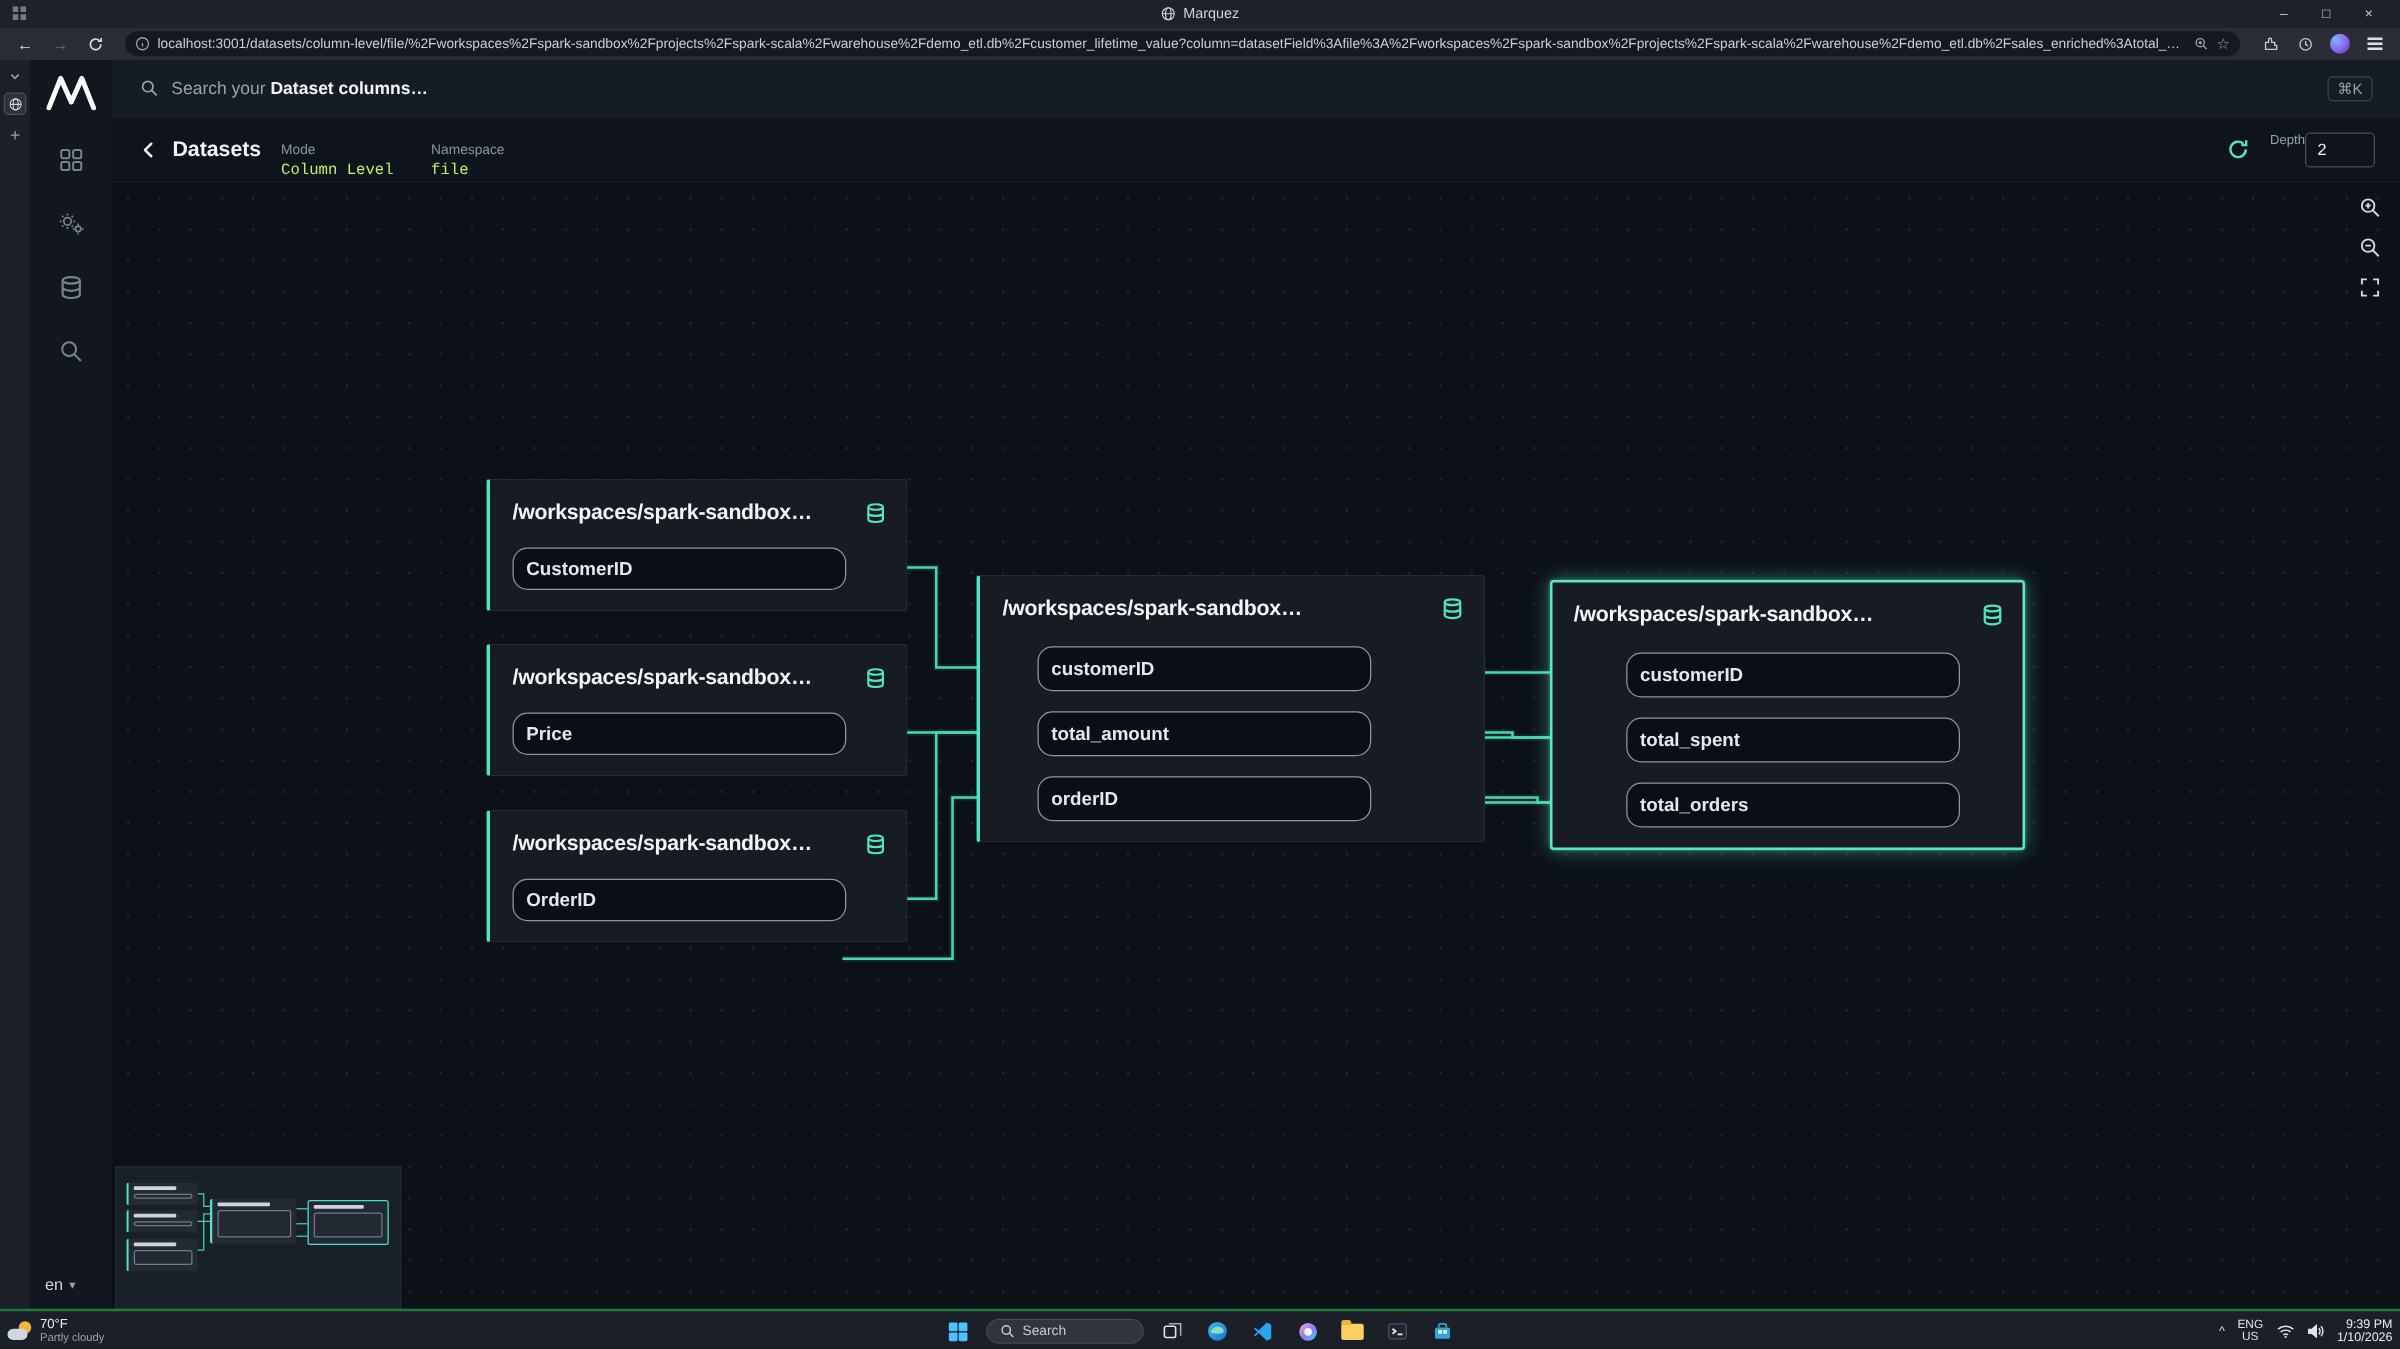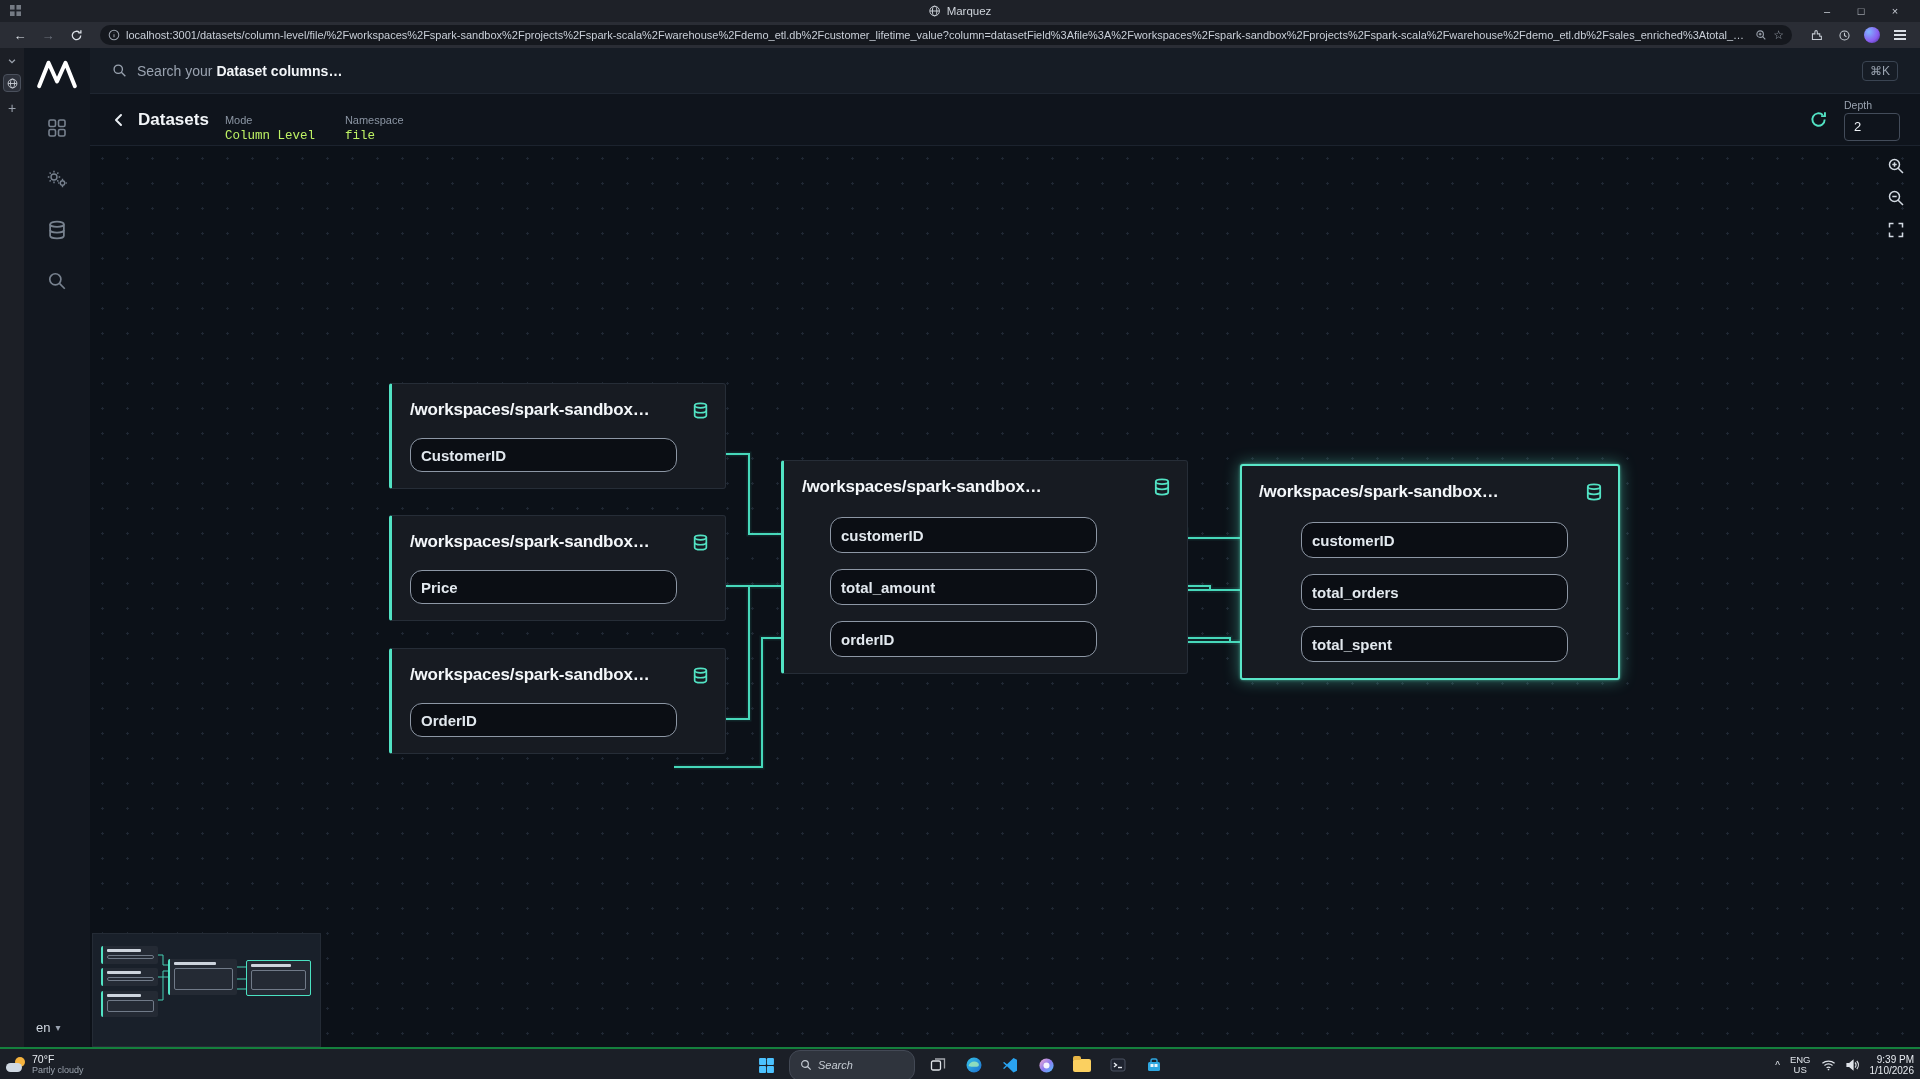--- a/index.html
+++ b/index.html
@@ -65,21 +65,21 @@
     padding:2px 7px; }
 
   
   .pagehead{ position:absolute; left:0; top:46px; width:1830px; height:52px; background:var(--pagehead);
     border-bottom:1px solid #1c232e; display:flex; align-items:center; padding:0 20px; }
   .ph-title{ color:#f2f5f8; font-size:17px; font-weight:bold; margin:0 16px 0 10px; }
   .field{ display:flex; flex-direction:column; justify-content:center; margin-right:30px; }
   .field .lab{ color:#8b95a3; font-size:11px; margin-bottom:3px;margin-top:18px; }
   .field .val{ color:#bef264; font-size:12.5px; font-family:var(--mono); }
   .ph-right{ margin-left:auto; display:flex; align-items:center; gap:16px; }
-  .depth{ display:flex; flex-direction:column; }
+  .depth{ display:flex; }
   .depth .lab{ color:#9aa3b0; font-size:10.5px; margin-bottom:2px; }
   .depth .box{ width:56px; height:28px; border:1px solid #434c5a; border-radius:4px; color:#eef2f6;
     font-size:13px; display:flex; align-items:center; padding-left:9px; }
 
   
   .canvas{ position:absolute; left:0; top:98px; width:1830px; height:901px; background-color:var(--canvas);
     background-image:radial-gradient(#1f2733 1px, transparent 1.3px); background-size:25px 25px; }
   .edges{ position:absolute; left:0; top:0; }
 
   .node{ position:absolute; background:var(--node); border:1px solid #262d37; border-left:3px solid var(--accent);
@@ -112,22 +112,22 @@
   
   .taskbar{ position:absolute; left:0; top:1047px; width:1920px; height:32px; background:#1b1f27;
     border-top:2px solid #15803d; color:#dfe3e9; }
   .tb-left{ position:absolute; left:6px; top:0; height:32px; display:flex; align-items:center; gap:6px; }
   .weather-txt{ display:flex; flex-direction:column; line-height:1.1; }
   .weather-txt .t1{ font-size:10.5px; color:#e8ecf1; }
   .weather-txt .t2{ font-size:9px; color:#9aa2ad; }
   .tb-mid{ position:absolute; left:50%; transform:translateX(-50%); height:32px; display:flex;
     align-items:center; gap:10px; }
   .tb-ic{ width:26px; height:26px; border-radius:5px; display:flex; align-items:center; justify-content:center; }
-  .tb-search{ height:31px; width:126px; background:#2f343d; border:1px solid #434955; border-radius:11px;
-    display:flex; align-items:center; gap:6px; padding:0 10px; color:#c6ccd4; font-size:11px;font-style:italic; }
+  .tb-search{ height:20px; width:126px; background:#2f343d; border:1px solid #434955; border-radius:11px;
+    display:flex; align-items:center; gap:6px; padding:0 10px; color:#c6ccd4; font-size:11px; }
   .tb-right{ position:absolute; right:6px; top:0; height:32px; display:flex; align-items:center; gap:10px; }
   .lang{ display:flex; flex-direction:column; align-items:center; line-height:1.05; font-size:9.5px; color:#dfe3e9; }
   .clock{ display:flex; flex-direction:column; align-items:flex-end; line-height:1.15; font-size:10px; color:#e8ecf1; }
   .tray-ic{ color:#dfe3e9; display:flex; align-items:center; justify-content:center; }
   .chev{ font-size:10px; color:#dfe3e9; }
 
   .sun-cloud{ position:relative; width:20px; height:18px; }
   .sun-cloud .sun{ position:absolute; left:9px; top:1px; width:10px; height:10px; border-radius:50%;
     background:#f4b23e; }
   .sun-cloud .cloud{ position:absolute; left:0; top:7px; width:16px; height:9px; border-radius:6px;
@@ -419,24 +419,24 @@
                 <ellipse cx="8" cy="3.4" rx="5.5" ry="2.1"></ellipse>
                 <path d="M2.5 3.4v9.2c0 1.15 2.5 2.1 5.5 2.1s5.5-.95 5.5-2.1V3.4"></path>
                 <path d="M2.5 8c0 1.15 2.5 2.1 5.5 2.1S13.5 9.15 13.5 8"></path>
               </svg>
           </span>
         </div>
         <div class="col-box">
             <span>customerID</span>
           </div>
         <div class="col-box">
+            <span>total_spent</span>
+          </div>
+        <div class="col-box">
             <span>total_orders</span>
-          </div>
-        <div class="col-box">
-            <span>total_spent</span>
           </div>
       </div>
 
       <div class="zoomctl">
         <span class="zbtn">
           <svg width="18" height="18" viewBox="0 0 18 18" fill="none" stroke="currentColor" stroke-width="1.5">
               <circle cx="7.5" cy="7.5" r="5"></circle>
               <path d="M11.2 11.2 16 16M5.3 7.5h4.4M7.5 5.3v4.4"></path>
             </svg>
         </span>

